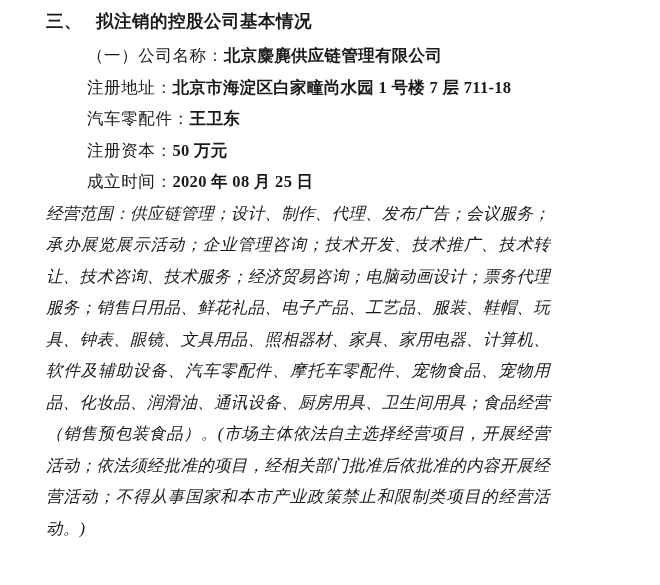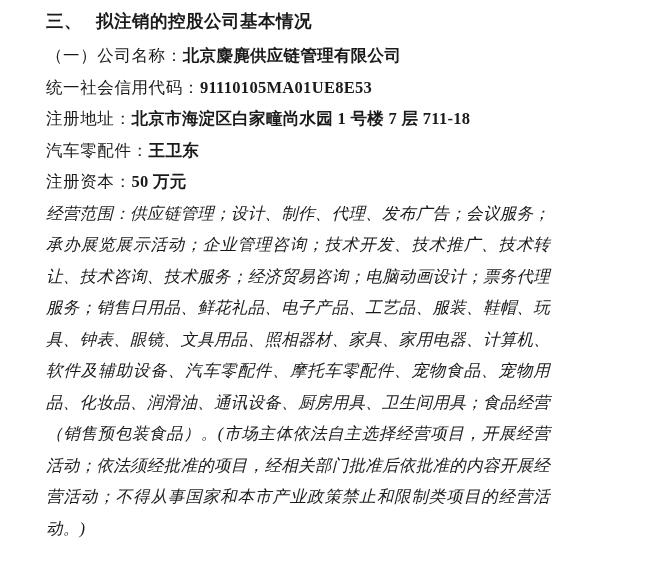--- a/index.html
+++ b/index.html
@@ -34,20 +34,21 @@
   }
   .field-line {
     font-size: 16.5px;
     line-height: 31.5px;
     margin: 0;
     white-space: nowrap;
     letter-spacing: 0.2px;
   }
   .field-line .label {
     letter-spacing: 0.6px;
+    margin-left: 41px;
   }
   .field-line .value {
     letter-spacing: 0.3px;
     font-weight: bold;
   }
   .para {
     font-size: 16.5px;
     line-height: 31.5px;
     margin: 0;
     text-align: justify;
@@ -65,33 +66,33 @@
 <div class="page">
 
   <h3 class="section-heading">
     <span class="num">三、</span><span>拟注销的控股公司基本情况</span>
   </h3>
 
   <p class="field-line indent">
     <span class="label">（一）公司名称：</span><span class="value">北京麋麂供应链管理有限公司</span>
   </p>
 
-  <p class="field-line">
-    <span class="label">统一社会信用代码：</span><span class="value">91110105MA01UE8E53</span>
-  </p>
 
 
   <p class="field-line">
     <span class="label">注册地址：</span><span class="value">北京市海淀区白家疃尚水园 1 号楼 7 层 711-18</span>
   </p>
 
   <p class="field-line">
     <span class="label">汽车零配件：</span><span class="value">王卫东</span>
   </p>
 
   <p class="field-line">
     <span class="label">注册资本：</span><span class="value">50 万元</span>
   </p>
 
+  <p class="field-line">
+    <span class="label">成立时间：</span><span class="value">2020 年 08 月 25 日</span>
+  </p>
 
   <p class="para"><span class="label">经营范围：</span><span>供应链管理；设计、制作、代理、发布广告；会议服务；承办展览展示活动；企业管理咨询；技术开发、技术推广、技术转让、技术咨询、技术服务；经济贸易咨询；电脑动画设计；票务代理服务；销售日用品、鲜花礼品、电子产品、工艺品、服装、鞋帽、玩具、钟表、眼镜、文具用品、照相器材、家具、家用电器、计算机、软件及辅助设备、汽车零配件、摩托车零配件、宠物食品、宠物用品、化妆品、润滑油、通讯设备、厨房用具、卫生间用具；食品经营（销售预包装食品）。(市场主体依法自主选择经营项目，开展经营活动；依法须经批准的项目，经相关部门批准后依批准的内容开展经营活动；不得从事国家和本市产业政策禁止和限制类项目的经营活动。)</span></p>
 
 </div>
 
 </body></html>

